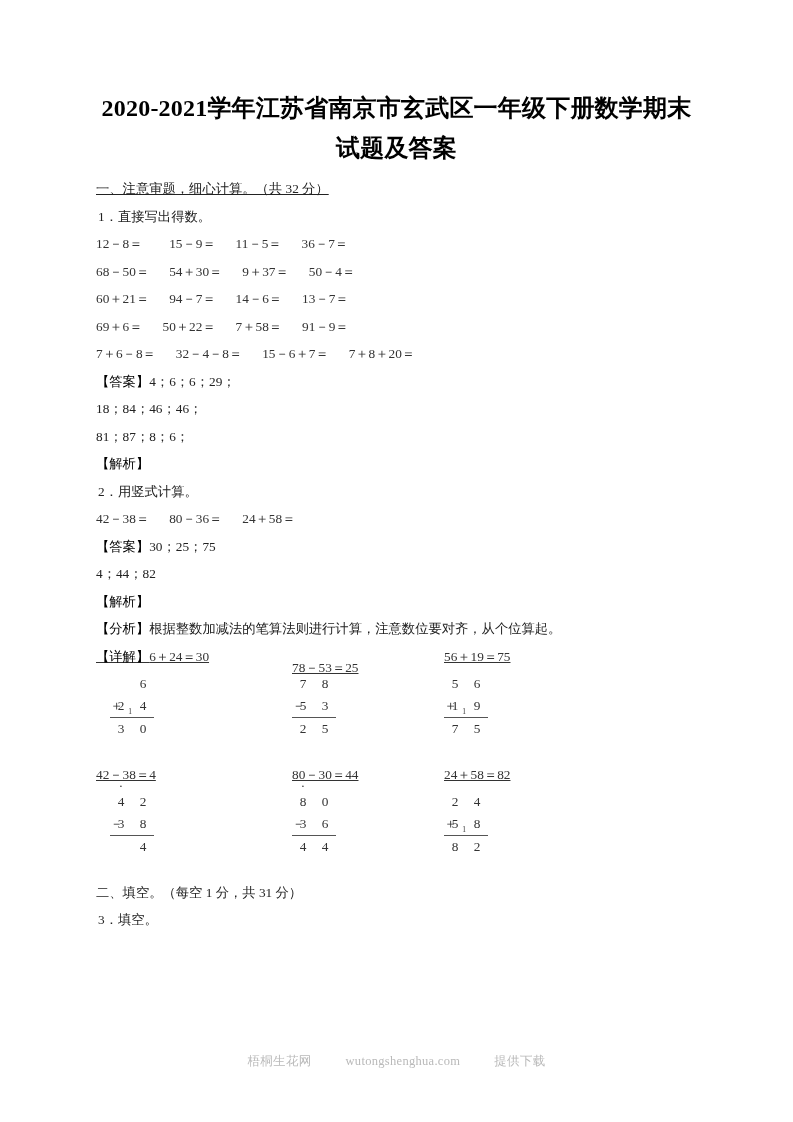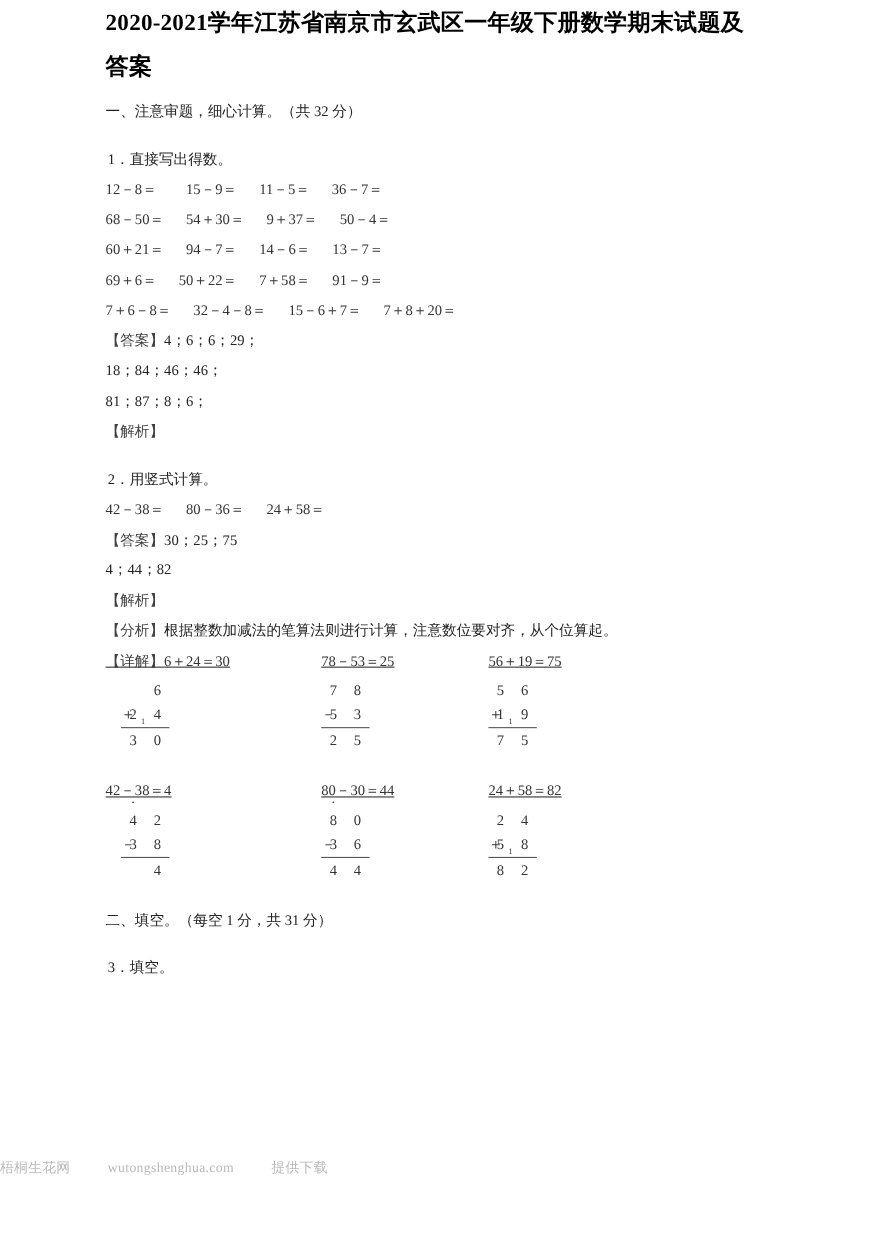--- a/index.html
+++ b/index.html
@@ -21,46 +21,48 @@
     top: 0;
     width: 793px;
     height: 1122px;
     box-sizing: border-box;
     padding: 0 96px;
   }
 
   
   .doc-title {
     margin: 0;
-    font-size: 21px;
+    padding-top: 88px;
+    font-size: 24px;
     font-weight: bold;
     line-height: 40px;
     letter-spacing: 0.2px;
     color: #000;
-    text-align: left;
+    text-align: center;
   }
 
   
   .para {
     font-size: 13.3px;
     line-height: 27.5px;
     color: #222;
     white-space: pre;
   }
-  .para.indent1 { padding-left: 2px; margin-top: 16px; }
+  .para.indent1 { padding-left: 2px; }
 
   .section-head {
     font-size: 13.3px;
     line-height: 27.5px;
     color: #222;
     margin-top: 7px;
+    text-decoration: underline;
   }
 
   .label-blue {
-    color: #404040;
+    color: #000000;
   }
 
   
   .prob-row {
     font-size: 13.3px;
     line-height: 27.5px;
     color: #333;
     white-space: pre;
   }
 
@@ -132,20 +134,21 @@
     white-space: pre;
     text-decoration: underline;
   }
 
   
   .footer {
     position: absolute;
     left: 0;
     top: 1053px;
     width: 793px;
+    text-align: center;
     color: #b9b9b9;
     font-size: 12.5px;
     letter-spacing: 0.3px;
   }
   .footer span { display: inline-block; }
   .footer .gap { width: 34px; }
 </style>
 </head>
 <body>
 
@@ -172,21 +175,21 @@
   <div class="prob-row">42－38＝      80－36＝      24＋58＝</div>
 
   <div class="para"><span class="label-blue">【答案】</span><span>30；25；75</span></div>
   <div class="para">4；44；82</div>
   <div class="para label-blue">【解析】</div>
 
   <div class="para"><span class="label-blue">【分析】</span><span>根据整数加减法的笔算法则进行计算，注意数位要对齐，从个位算起。</span></div>
 
   <div class="eq-row">
     <span class="eq-item" style="left:0px;"><span class="label-blue">【详解】</span><span>6＋24＝30</span></span>
-    <span class="eq-item" style="left:196px;">78－53＝25</span>
+    <span class="eq-item" style="left:196px;margin-top:11px;">78－53＝25</span>
     <span class="eq-item" style="left:348px;">56＋19＝75</span>
   </div>
 
   <div class="vert-block">
     <div class="vert" style="left:14px;">
       <div class="vrow">
         <span class="d"><span></span><span class="borrow"></span></span>
         <span class="d"><span>6</span><span class="borrow"></span></span>
       </div>
       <div class="vrow ruled">

